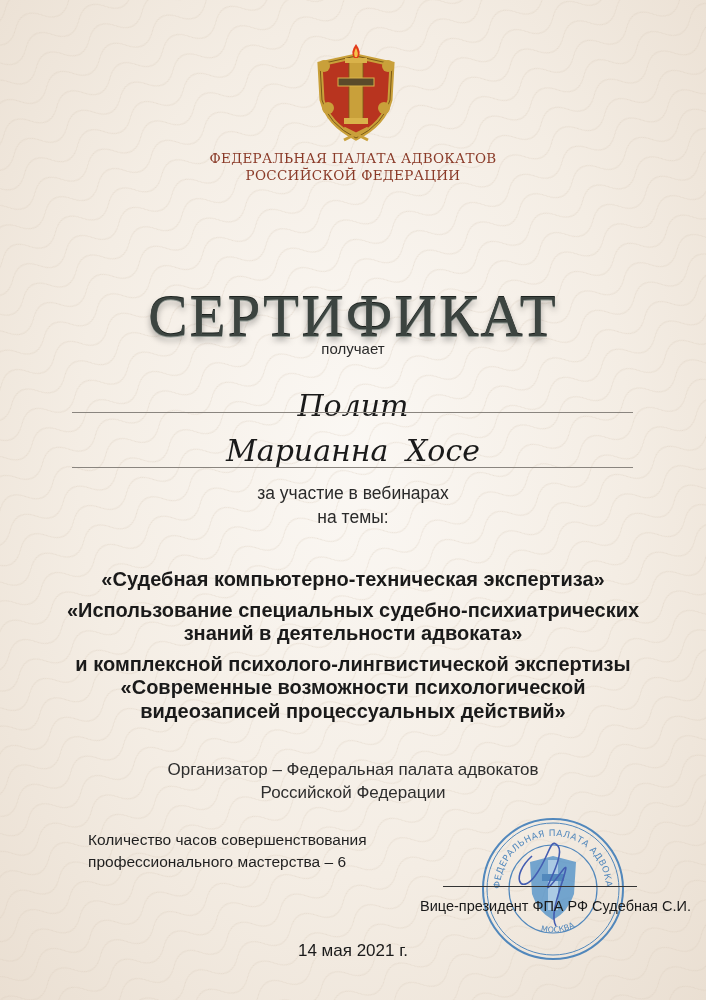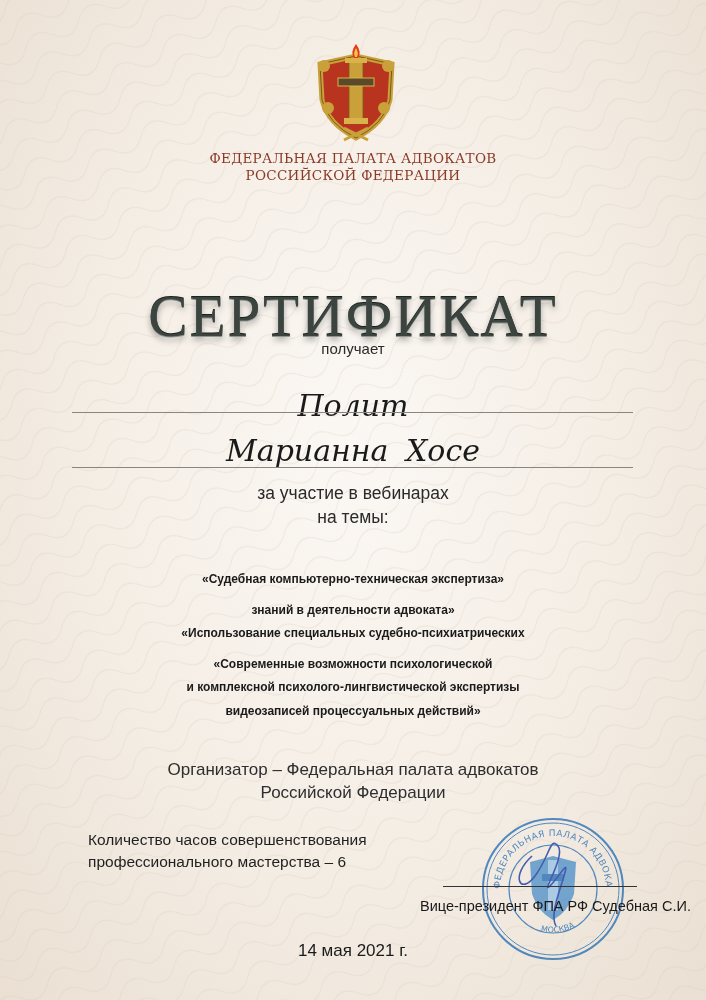--- a/index.html
+++ b/index.html
@@ -29,21 +29,21 @@
     margin-top: 48px;
   }
   .receives { top: 340px; font-size: 15px; color: #2a2a2a; }
   .name-line {
     left: 72px; width: 561px; height: 0; border-top: 1.5px solid #8a857f;
   }
   .surname { top: 388px; font-family: "DejaVu Serif", serif; font-style: italic; font-size: 30px; color: #1a1a1a; }
   .given { top: 433px; font-family: "DejaVu Serif", serif; font-style: italic; font-size: 30px; color: #1a1a1a; word-spacing: 8px; }
 
   .intro { top: 482px; font-size: 17.5px; line-height: 23.5px; color: #2a2a2a; }
-  .topics { top: 568px; font-weight: bold; font-size: 12px; line-height: 23.5px; color: #1a1a1a; }
+  .topics { top: 568px; font-weight: bold; font-size: 20px; line-height: 23.5px; color: #1a1a1a; }
   .topics .topic { margin-bottom: 7px; }
 
   .organizer { top: 758px; font-size: 17px; line-height: 23px; color: #2e2e2e; }
 
   .hours { left: 88px; top: 829px; font-size: 15.5px; line-height: 22px; color: #1f1f1f; }
 
   .stamp { left: 480px; top: 816px; width: 146px; height: 146px; opacity: 0.82; }
   .sig-line { left: 443px; top: 886px; width: 194px; border-top: 1.3px solid #333; }
   .signer { left: 420px; top: 898px; font-size: 14.5px; color: #1a1a1a; }
 
@@ -95,26 +95,26 @@
 <div class="abs center intro">
   <div>за участие в вебинарах</div>
   <div>на темы:</div>
 </div>
 
 <div class="abs center topics">
   <div class="topic">
     <div>«Судебная компьютерно-техническая экспертиза»</div>
   </div>
   <div class="topic">
+    <div>«Использование специальных судебно-психиатрических</div>
     <div>знаний в деятельности адвоката»</div>
-    <div>«Использование специальных судебно-психиатрических</div>
   </div>
   <div class="topic">
+    <div>и комплексной психолого-лингвистической экспертизы</div>
     <div>«Современные возможности психологической</div>
-    <div>и комплексной психолого-лингвистической экспертизы</div>
     <div>видеозаписей процессуальных действий»</div>
   </div>
 </div>
 
 <div class="abs center organizer">
   <div>Организатор – Федеральная палата адвокатов</div>
   <div>Российской Федерации</div>
 </div>
 
 <div class="abs hours">

